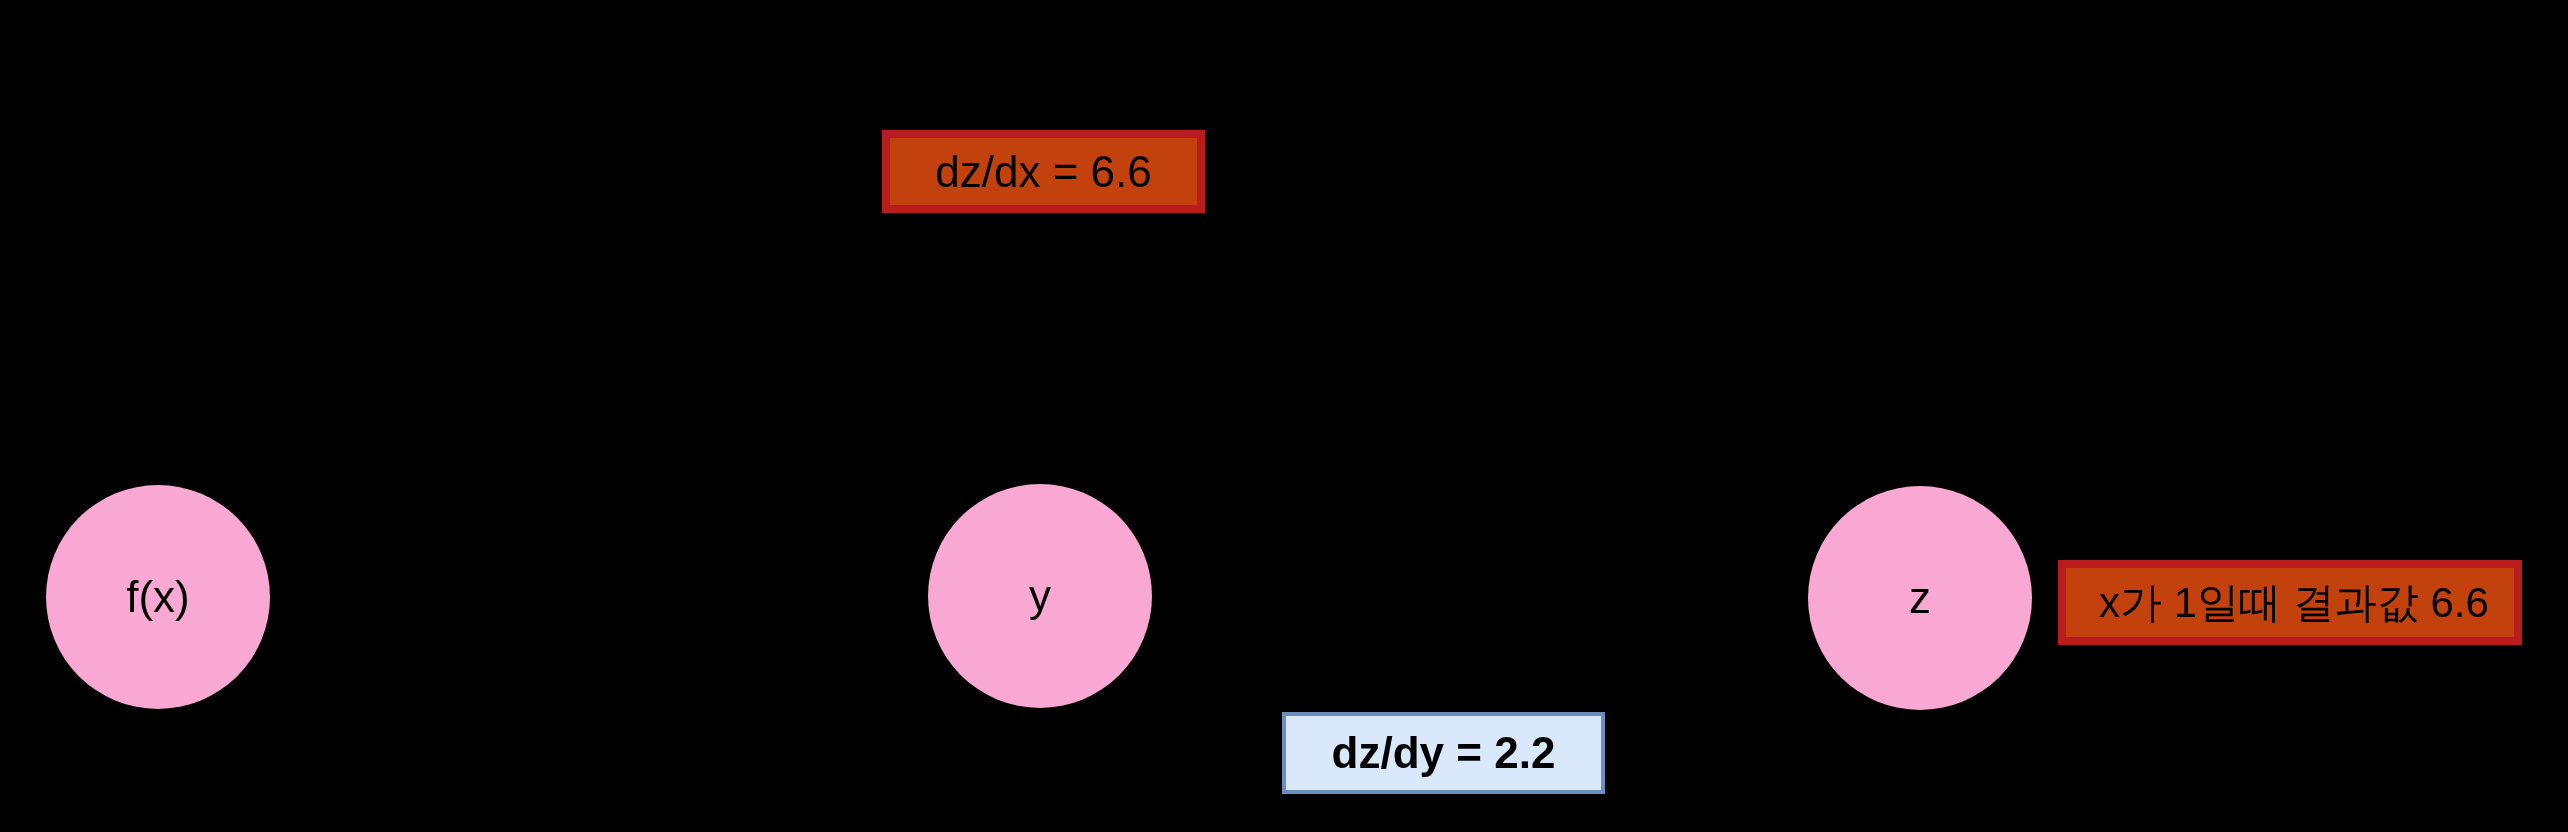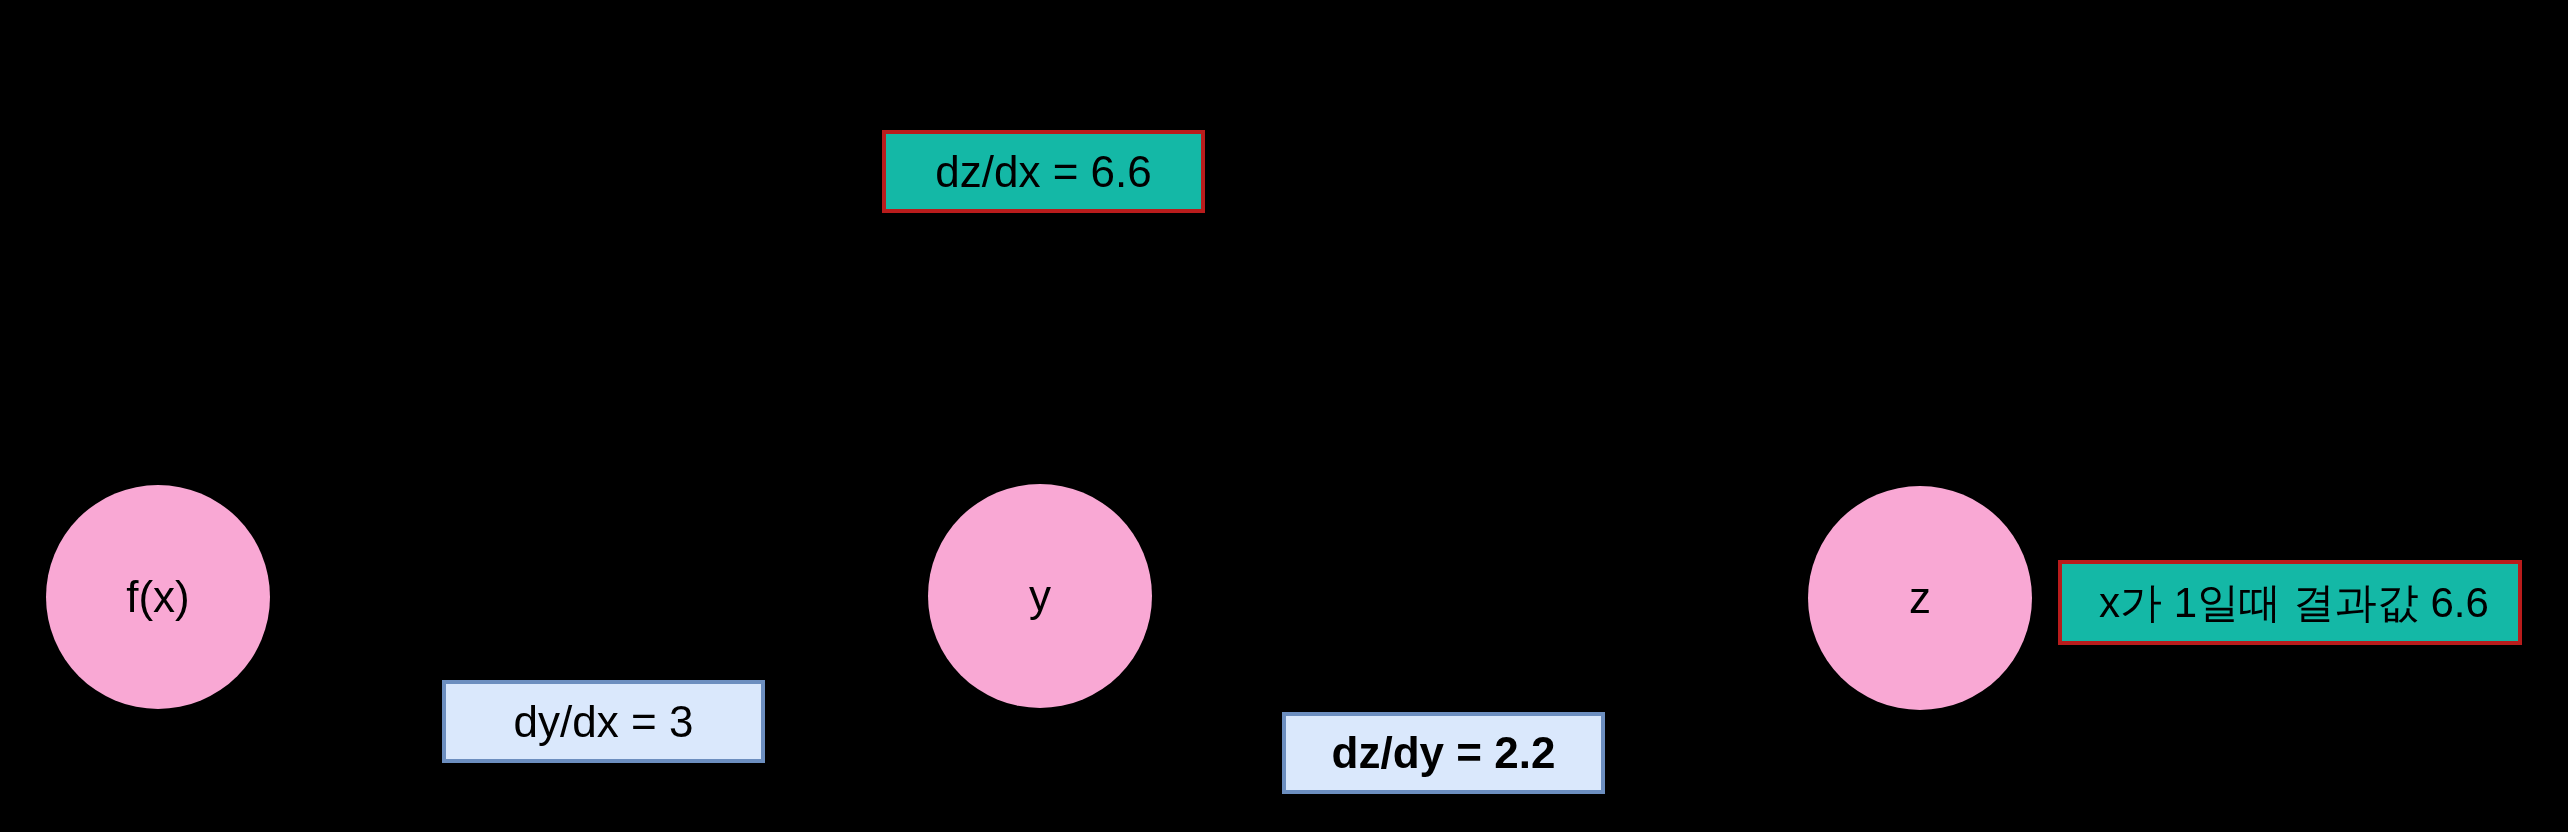--- a/index.html
+++ b/index.html
@@ -33,22 +33,22 @@
     box-sizing: border-box;
     display: flex;
     align-items: center;
     justify-content: center;
     color: #000000;
     font-size: 44px;
     line-height: 1;
     white-space: nowrap;
   }
   .pink {
-    background: #14b8a6;
-    border: 4px solid #b91c1c;
+    background: #c2410c;
+    border: 8px solid #b91c1c;
   }
   .blue {
     background: #dae8fc;
     border: 4px solid #6c8ebf;
   }
   #box-dzdx { left: 882px;  top: 130px; width: 323px; height: 83px; }
   #node-fx  { left: 46px;   top: 485px; }
   #node-y   { left: 928px;  top: 484px; }
   #node-z   { left: 1808px; top: 486px; }
   #box-dydx { left: 442px;  top: 680px; width: 323px; height: 83px; }
@@ -61,19 +61,18 @@
 <div class="canvas">
 
   <div id="box-dzdx" class="labelbox pink">dz/dx = 6.6</div>
 
   <div id="node-fx" class="node">f(x)</div>
 
   <div id="node-y" class="node">y</div>
 
   <div id="node-z" class="node">z</div>
 
-  <div id="box-dydx" class="labelbox blue">dy/dx = 3</div>
 
   <div id="box-dzdy" class="labelbox blue">dz/dy = 2.2</div>
 
   <div id="box-note" class="labelbox pink">x가 1일때 결과값 6.6</div>
 
 </div>
 
 </body></html>

